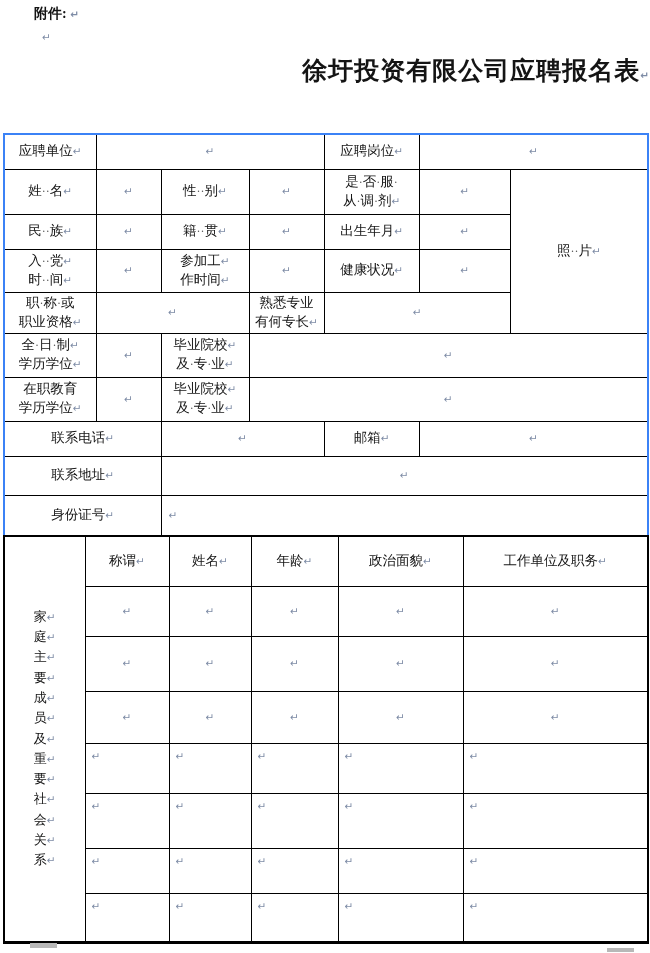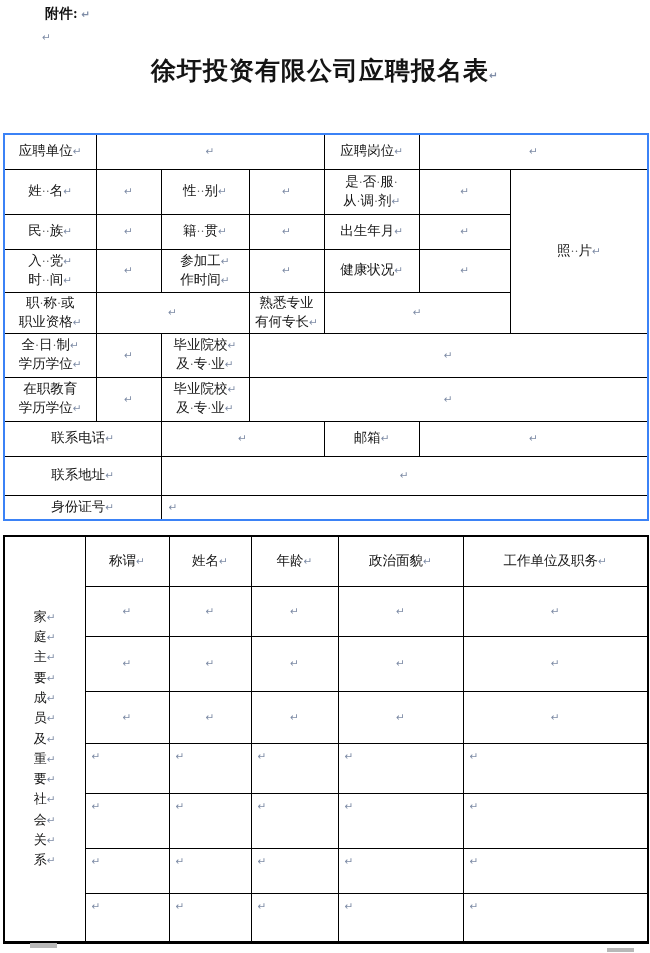--- a/index.html
+++ b/index.html
@@ -1,21 +1,21 @@
 <!DOCTYPE html>
 <html><head>
 <meta charset="utf-8">
 <style>
   html,body{margin:0;padding:0;background:#fff;}
   .page{position:relative;width:650px;height:953px;background:#ffffff;overflow:hidden;
         font-family:"Liberation Serif",serif;color:#141414;}
-  .attachment{position:absolute;top:5px;left:45px;font-size:14px;font-weight:bold;
+  .attachment{position:absolute;top:5px;left:34px;font-size:14px;font-weight:bold;
               font-family:"Liberation Serif",serif;}
   .stray{position:absolute;top:30px;left:42px;font-size:12px;}
-  .title{position:absolute;top:54px;left:0;width:100%;margin:0;text-align:center;
+  .title{position:absolute;top:54px;left:0;width:100%;margin:0;text-align:right;
          font-size:25px;font-weight:bold;letter-spacing:1px;
          font-family:"Liberation Sans",sans-serif;}
   table{border-collapse:collapse;table-layout:fixed;position:absolute;left:3px;
         background:#fff;}
   .t1{top:133px;width:644px;border:2px solid #3b82f6;}
   .t2{top:535px;width:644px;border:2px solid #000;border-bottom:3px solid #000;}
   td{border:1.6px solid #000;text-align:center;vertical-align:middle;
      font-size:13.5px;line-height:1.4;padding:1px 2px;overflow:hidden;}
   .pm{color:#7e8ca6;font-size:10.5px;font-family:"DejaVu Sans",sans-serif;}
   .dot{color:#5a5a5a;font-size:12px;}
@@ -98,21 +98,21 @@
     <tr style="height:35px">
       <td colspan="2">联系电话<span class="pm">↵</span></td>
       <td colspan="2"><span class="pm">↵</span></td>
       <td>邮箱<span class="pm">↵</span></td>
       <td colspan="2"><span class="pm">↵</span></td>
     </tr>
     <tr style="height:39px">
       <td colspan="2">联系地址<span class="pm">↵</span></td>
       <td colspan="5"><span class="pm">↵</span></td>
     </tr>
-    <tr style="height:25px">
+    <tr style="height:41px">
       <td colspan="2">身份证号<span class="pm">↵</span></td>
       <td colspan="5" class="left-val"><span class="pm">↵</span></td>
     </tr>
   </tbody>
     </table>
 
   <table class="t2">
     <colgroup>
       <col style="width:81px">
         <col style="width:84px">

